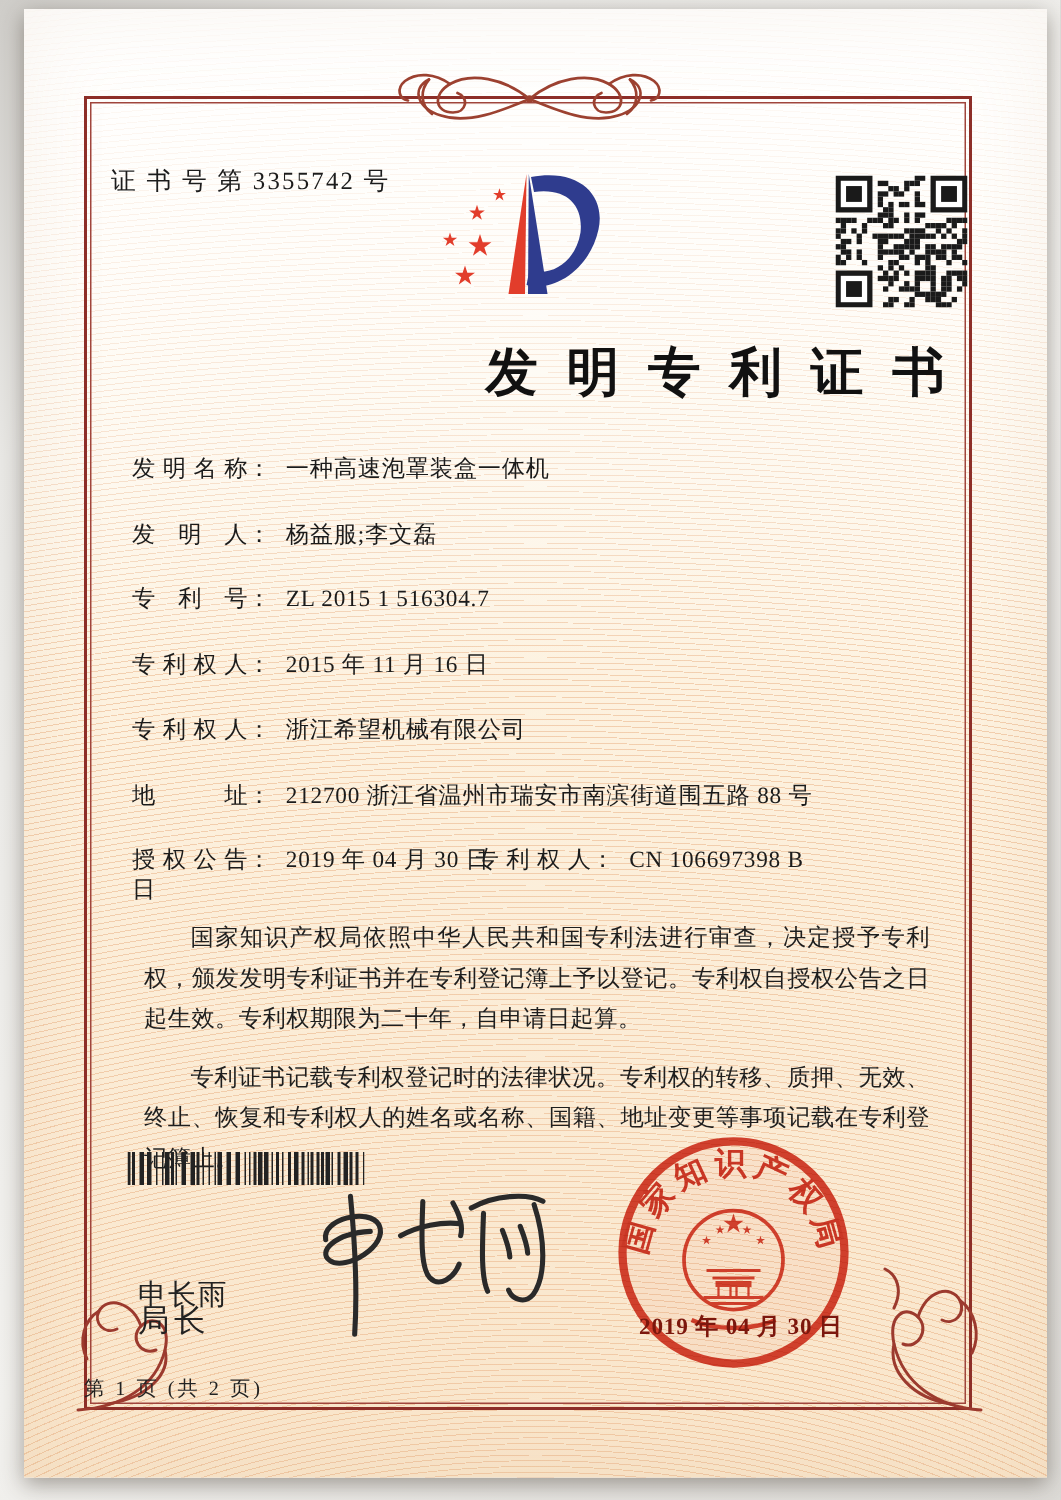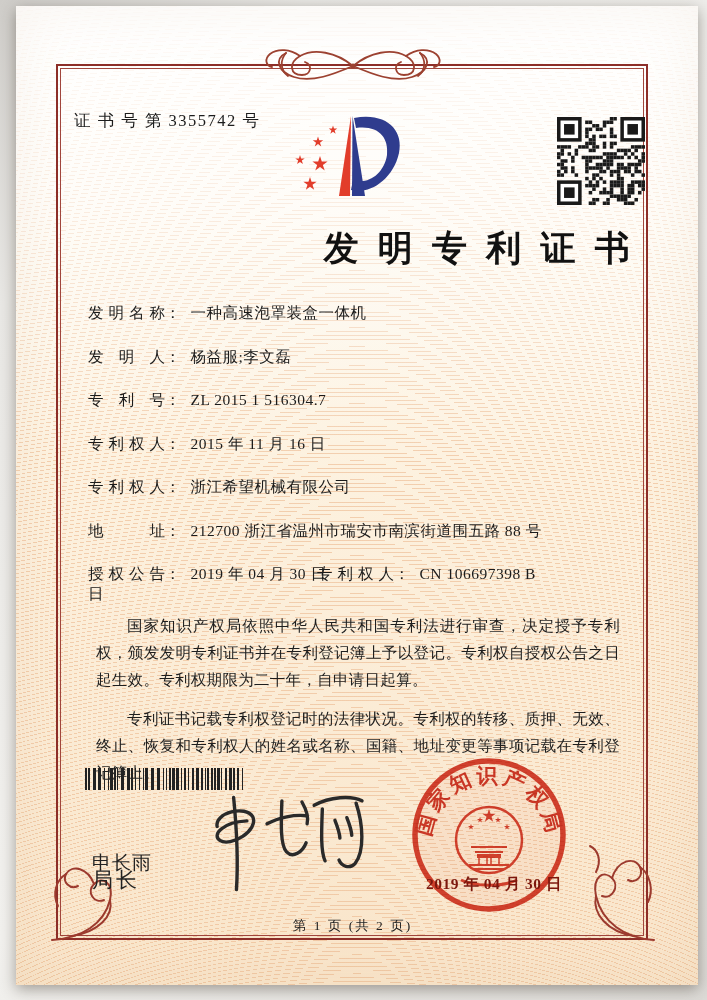--- a/index.html
+++ b/index.html
@@ -32,21 +32,21 @@
 
   .paras{left:84px;top:600px;width:548px;font-size:15.5px;line-height:27px;color:#1e1e1e;
     text-align:justify;letter-spacing:.3px;}
   .paras p{margin:12px;text-indent:2em;}
 
   .sig-title{left:92px;top:866px;font-size:21px;color:#222;letter-spacing:3px;}
   .sig-name{left:92px;top:850px;font-size:19px;color:#222;letter-spacing:1px;}
 
   .seal-date{left:426px;top:874px;font-size:15.5px;font-weight:600;color:#7c170d;letter-spacing:.5px;}
 
-  .footer{left:56px;top:917px;width:593px;text-align:center;font-size:13.5px;color:#222;letter-spacing:2px;}
+  .footer{left:56px;top:917px;width:593px;font-size:13.5px;color:#222;letter-spacing:2px;}
 
   .barcode-box{left:85px;top:768px;}
   .qr-box{left:557px;top:117px;}
   .logo-box{left:288px;top:108px;}
   .sig-draw{left:196px;top:789px;transform:rotate(-3deg);}
   .seal-box{left:408px;top:754px;mix-blend-mode:multiply;opacity:.95;}
   .orn-top{left:236px;top:42px;}
   .orn-bl{left:42px;top:850px;}
   .orn-br{left:582px;top:842px;}
 </style>

